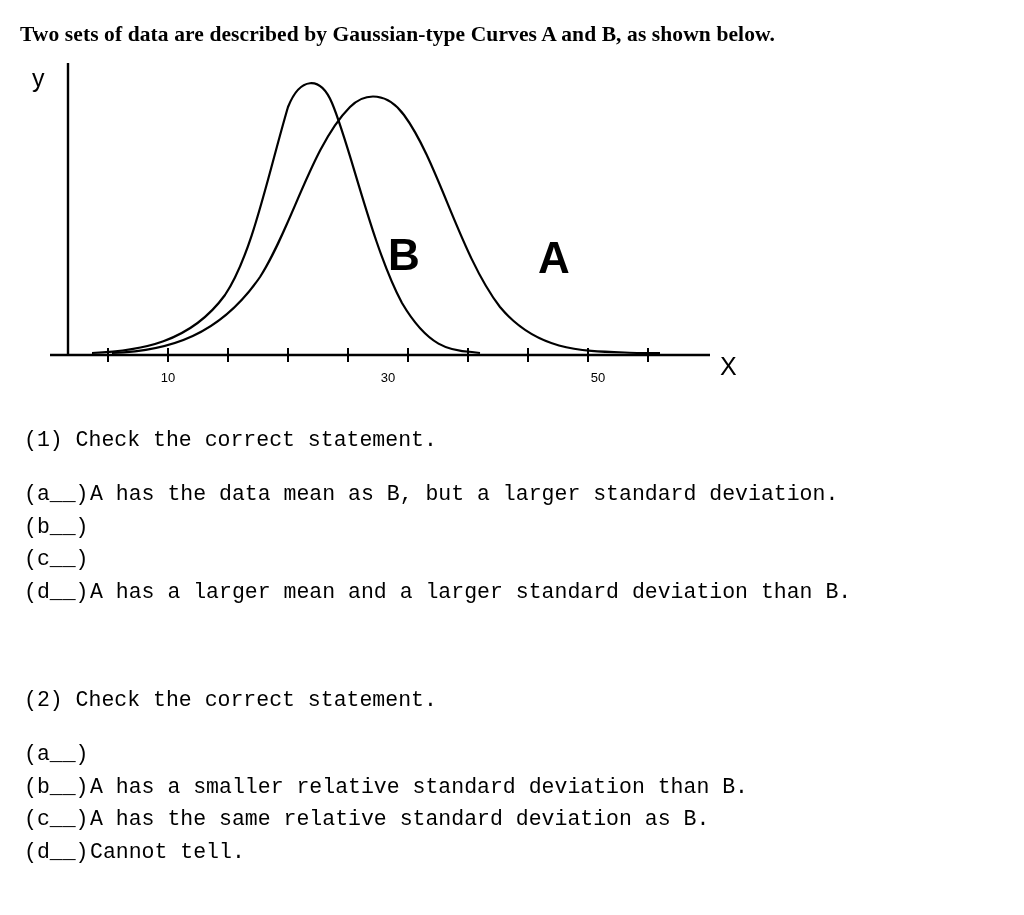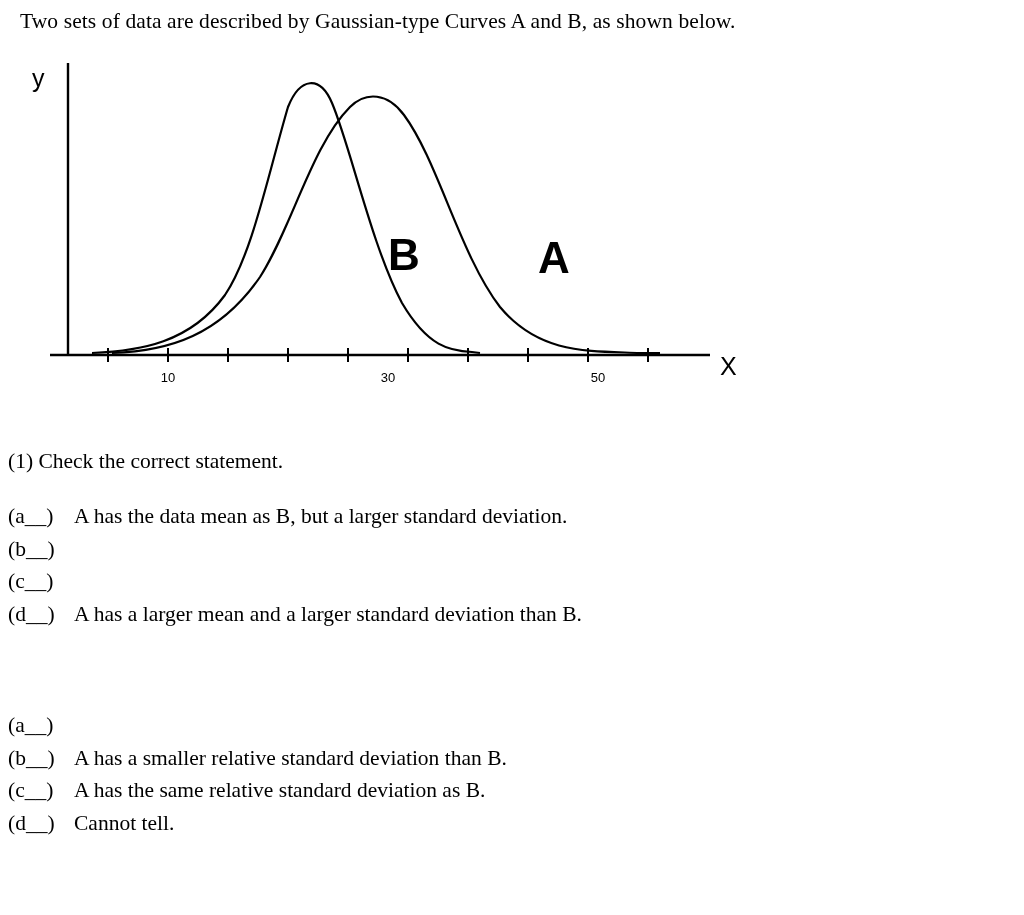--- a/index.html
+++ b/index.html
@@ -18,23 +18,23 @@
 
   .page {
     position: relative;
     width: 1024px;
     height: 915px;
   }
 
   .title {
     position: absolute;
     left: 20px;
-    top: 9px;
+    top: 22px;
     font-family: "Liberation Serif", serif;
-    font-weight: normal;
+    font-weight: bold;
     font-size: 21.5px;
     letter-spacing: 0.1px;
     white-space: nowrap;
   }
 
   .figure {
     position: absolute;
     left: 20px;
     top: 55px;
     width: 760px;
@@ -57,24 +57,23 @@
   }
   .curve-label {
     font-family: "Liberation Sans", sans-serif;
     font-size: 44px;
     font-weight: 600;
     fill: #000000;
   }
 
   .q-block {
     position: absolute;
-    left: 8px;
+    left: 24px;
     font-size: 21.5px;
-    font-family: Liberation Serif, serif;
-    margin-top: 21px;
+    font-family: Liberation Mono, monospace;
   }
   .q-prompt {
     font-size: 21.5px;
     margin-bottom: 26px;
     white-space: nowrap;
   }
   .opt-row {
     display: flex;
     align-items: baseline;
     line-height: 1.52;
@@ -147,20 +146,21 @@
     <div class="opt-row">
       <span class="opt-tag">(c__)</span>
     </div>
     <div class="opt-row">
       <span class="opt-tag">(d__)</span>
       <span class="opt-text">A has a larger mean and a larger standard deviation than B.</span>
     </div>
   </div>
 
   <div class="q-block" id="q2">
+    <div class="q-prompt">(2) Check the correct statement.</div>
     <div class="opt-row">
       <span class="opt-tag">(a__)</span>
     </div>
     <div class="opt-row">
       <span class="opt-tag">(b__)</span>
       <span class="opt-text">A has a smaller relative standard deviation than B.</span>
     </div>
     <div class="opt-row">
       <span class="opt-tag">(c__)</span>
       <span class="opt-text">A has the same relative standard deviation as B.</span>

